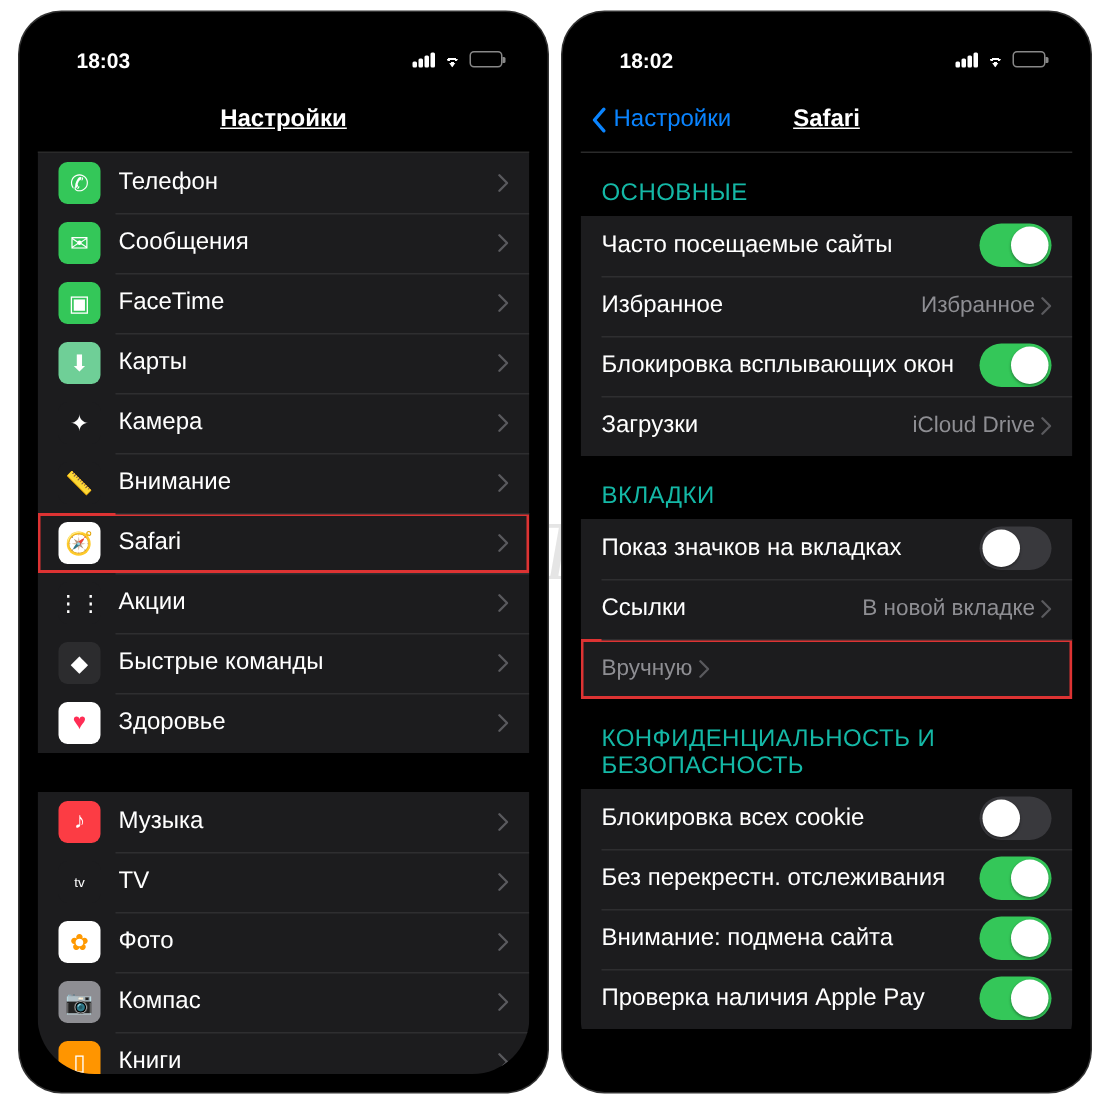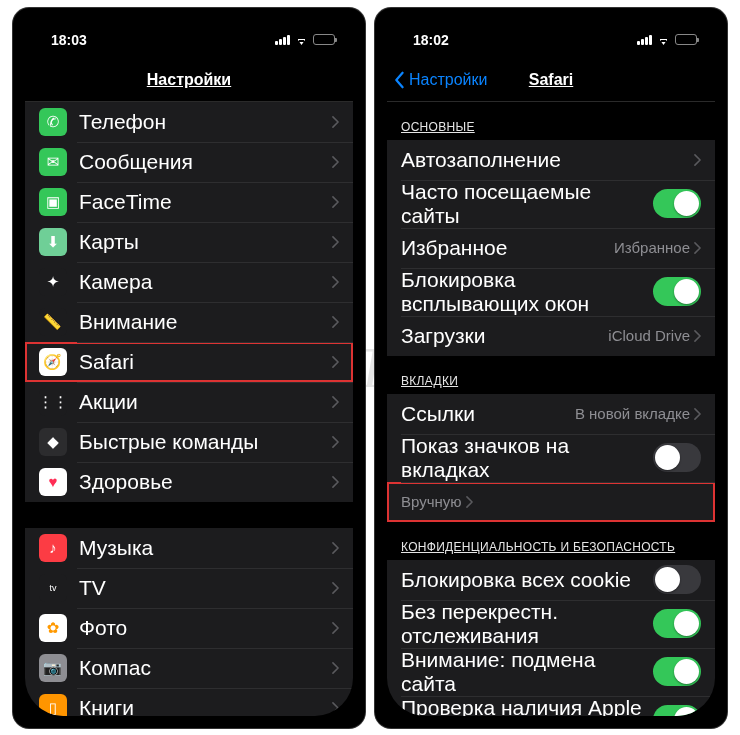--- a/index.html
+++ b/index.html
@@ -7,21 +7,21 @@
     background: #fff;
     font-family: -apple-system, "Helvetica Neue", Arial, sans-serif;
     width: 740px; height: 735px;
     display: flex; justify-content: center; align-items: center;
     gap: 10px;
     position: relative;
   }
   .phone {
     width: 352px; height: 720px;
     background: #000;
-    border-radius: 16px;
+    border-radius: 28px;
     padding: 12px;
     position: relative;
     box-shadow: 0 0 0 1px #333;
   }
   .screen {
     width: 100%; height: 100%;
     background: #000;
     border-radius: 38px;
     overflow: hidden;
     position: relative;
@@ -70,25 +70,24 @@
   .navbar-title { font-weight: 600; font-size: 16px; }
   .navbar-back {
     position: absolute; left: 6px; top: 0; bottom: 0;
     display: flex; align-items: center;
     color: #0a84ff; font-size: 16px;
   }
   .navbar-back svg { width: 12px; height: 18px; margin-right: 4px; }
   .list { overflow-y: hidden; }
   .section-header {
     padding: 18px 14px 6px;
-    color: #e5e5e5;
-    font-size: 12px;
+    color: #14b8a6;
+    font-size: 16px;
     text-transform: uppercase;
     letter-spacing: 0.3px;
-    text-decoration: underline;
   }
   .row {
     display: flex; align-items: center;
     min-height: 42px;
     padding: 0 14px;
     background: #1c1c1e;
     position: relative;
   }
   .row + .row::before {
     content:"";
@@ -97,21 +96,21 @@
   }
   .p1 .row + .row::before { left: 52px; }
   .row-icon {
     width: 28px; height: 28px;
     border-radius: 6px;
     margin-right: 12px;
     display:flex; align-items:center; justify-content:center;
     font-size: 15px;
     flex-shrink: 0;
   }
-  .row-label { flex: 1; font-size: 21px; }
+  .row-label { flex: 1; font-size: 16px; }
   .row-value { color: #8e8e93; font-size: 15px; margin-right: 4px; }
   .chevron { color: #5a5a5e; }
   .chevron svg { width: 7px; height: 12px; display:block; }
   .toggle {
     width: 48px; height: 29px;
     border-radius: 15px;
     background: #39393d;
     position: relative;
     flex-shrink: 0;
   }
@@ -324,28 +323,20 @@
         <svg viewBox="0 0 12 20">
             <path d="M10 2 L3 10 L10 18" stroke="#0a84ff" stroke-width="2.5" fill="none" stroke-linecap="round" stroke-linejoin="round"></path>
           </svg>
         <span>Настройки</span>
       </div>
       <span class="navbar-title">Safari</span>
     </div>
     <div class="list" id="right-list">
         <div class="section-header">ОСНОВНЫЕ</div>
         <div class="row row-thin">
-          <span class="row-label">Автозаполнение</span>
-          <span class="chevron">
-            <svg viewBox="0 0 8 14">
-              <path d="M1 1 L7 7 L1 13" stroke="currentColor" stroke-width="1.8" fill="none" stroke-linecap="round" stroke-linejoin="round"></path>
-            </svg>
-          </span>
-        </div>
-        <div class="row row-thin">
           <span class="row-label">Часто посещаемые сайты</span>
           <span class="toggle on"></span>
         </div>
         <div class="row row-thin">
           <span class="row-label">Избранное</span>
           <span class="row-value">Избранное</span>
           <span class="chevron">
             <svg viewBox="0 0 8 14">
               <path d="M1 1 L7 7 L1 13" stroke="currentColor" stroke-width="1.8" fill="none" stroke-linecap="round" stroke-linejoin="round"></path>
             </svg>
@@ -359,31 +350,31 @@
           <span class="row-label">Загрузки</span>
           <span class="row-value">iCloud Drive</span>
           <span class="chevron">
             <svg viewBox="0 0 8 14">
               <path d="M1 1 L7 7 L1 13" stroke="currentColor" stroke-width="1.8" fill="none" stroke-linecap="round" stroke-linejoin="round"></path>
             </svg>
           </span>
         </div>
         <div class="section-header">ВКЛАДКИ</div>
         <div class="row row-thin">
+          <span class="row-label">Показ значков на вкладках</span>
+          <span class="toggle"></span>
+        </div>
+        <div class="row row-thin">
           <span class="row-label">Ссылки</span>
           <span class="row-value">В новой вкладке</span>
           <span class="chevron">
             <svg viewBox="0 0 8 14">
               <path d="M1 1 L7 7 L1 13" stroke="currentColor" stroke-width="1.8" fill="none" stroke-linecap="round" stroke-linejoin="round"></path>
             </svg>
           </span>
-        </div>
-        <div class="row row-thin">
-          <span class="row-label">Показ значков на вкладках</span>
-          <span class="toggle"></span>
         </div>
         <div class="row row-thin highlight">
           <span class="row-value">Вручную</span>
           <span class="chevron">
             <svg viewBox="0 0 8 14">
               <path d="M1 1 L7 7 L1 13" stroke="currentColor" stroke-width="1.8" fill="none" stroke-linecap="round" stroke-linejoin="round"></path>
             </svg>
           </span>
         </div>
         <div class="section-header">КОНФИДЕНЦИАЛЬНОСТЬ И БЕЗОПАСНОСТЬ</div>

